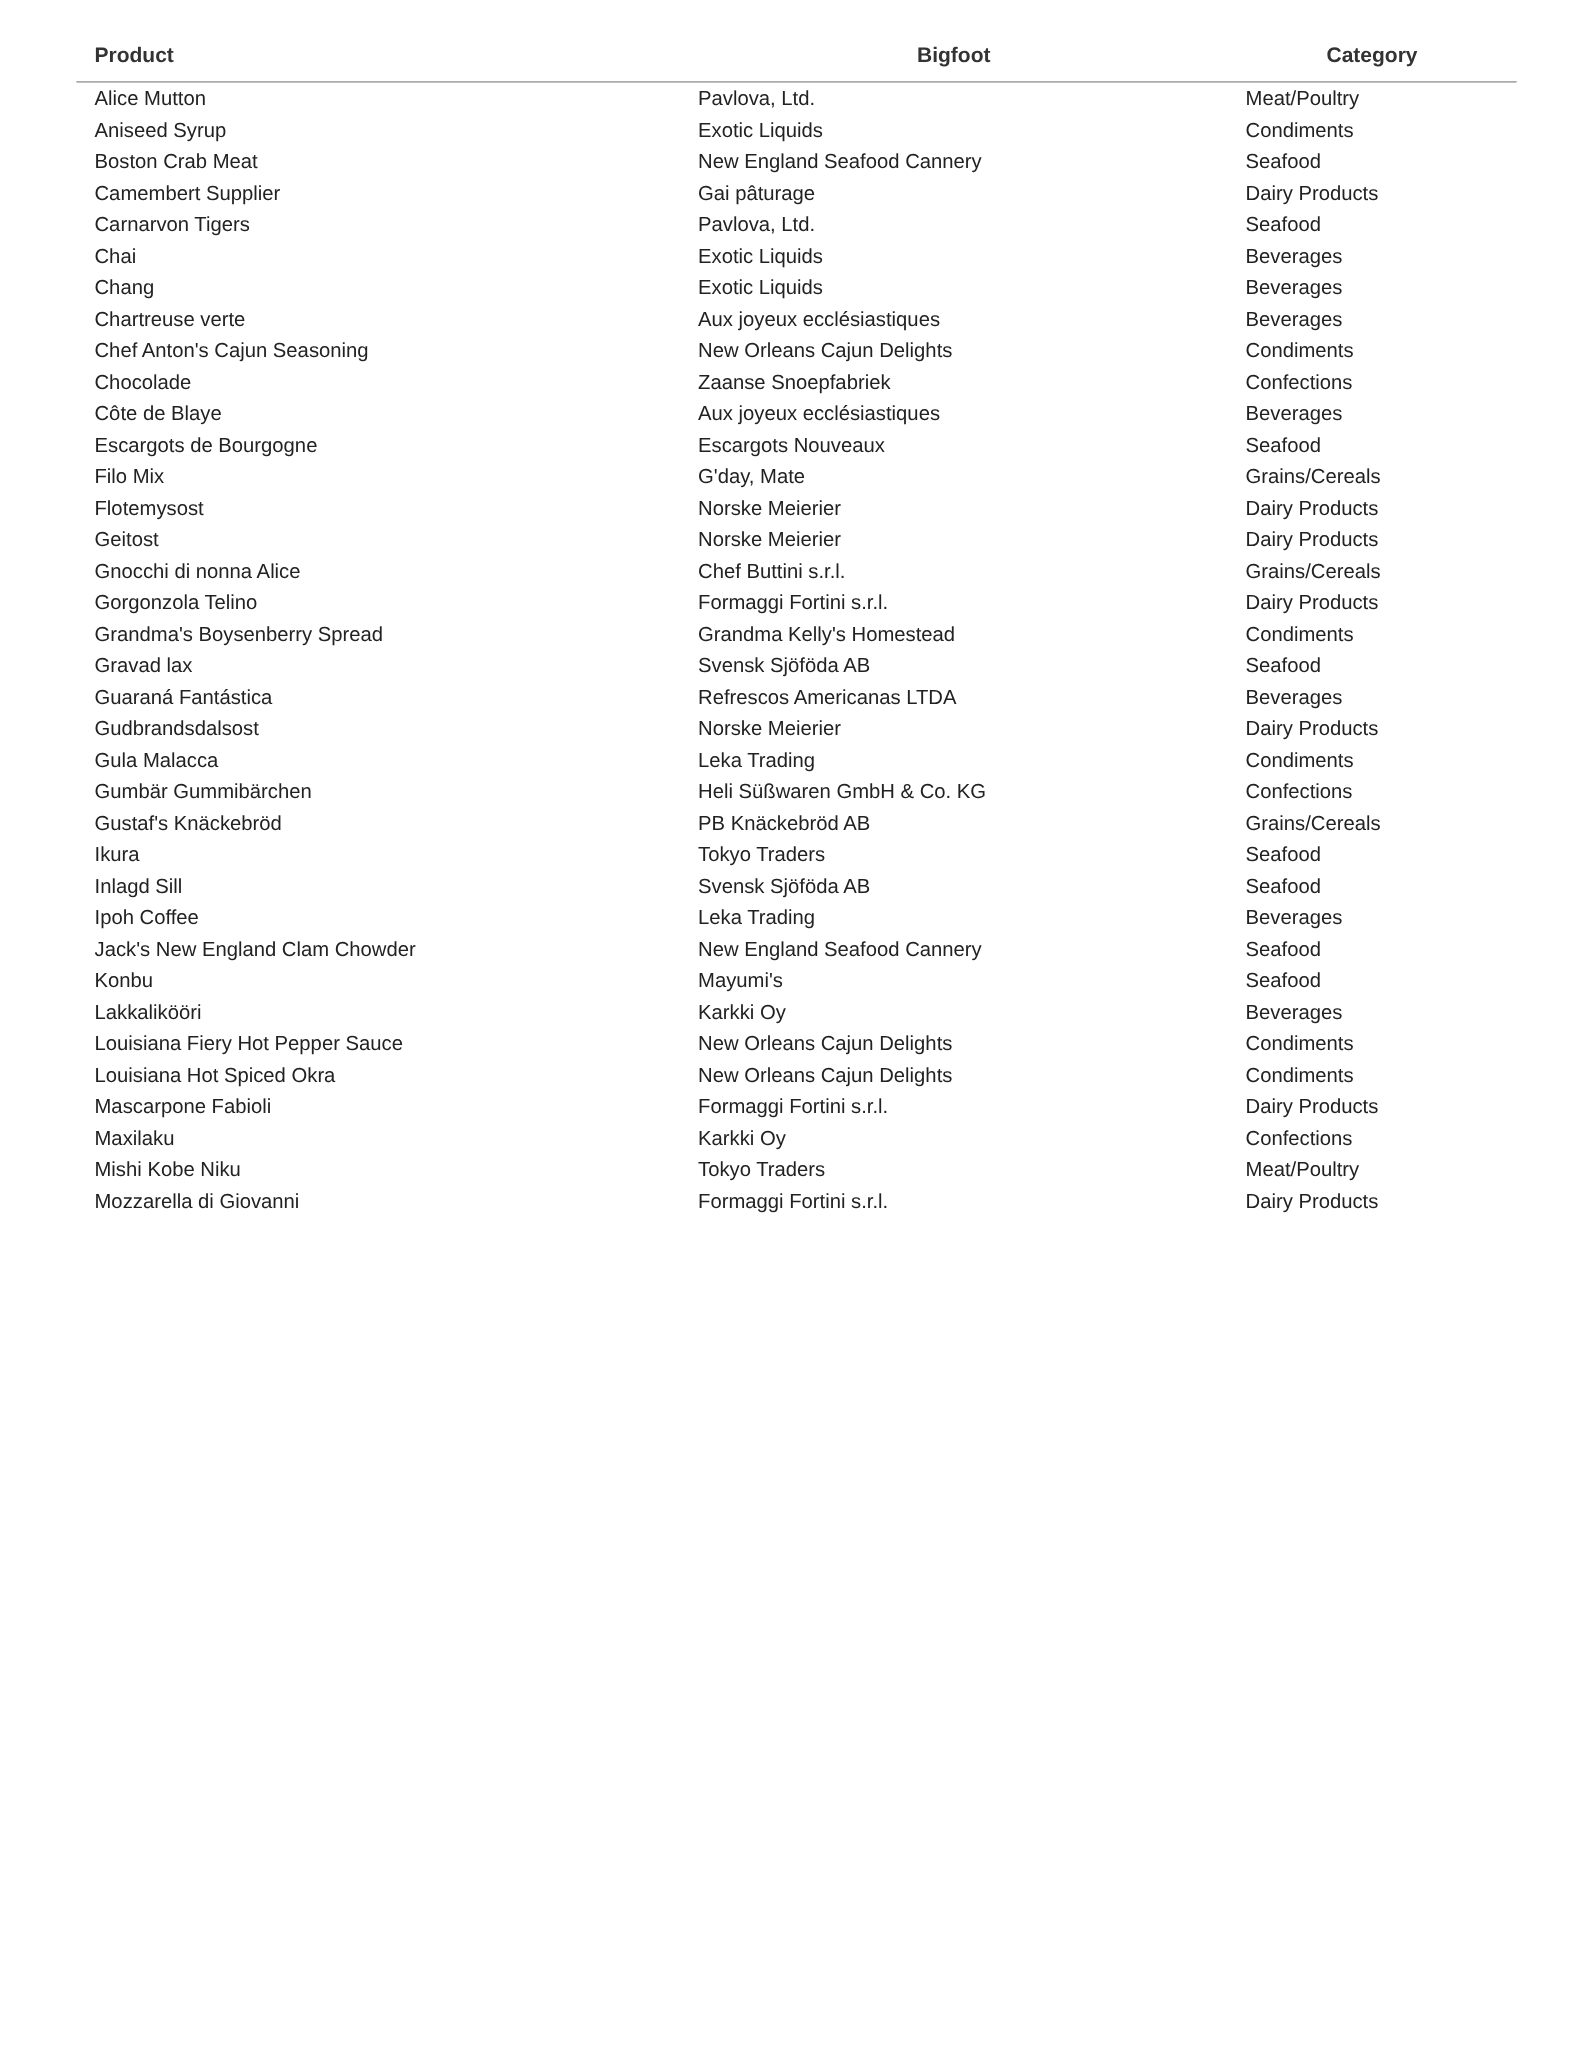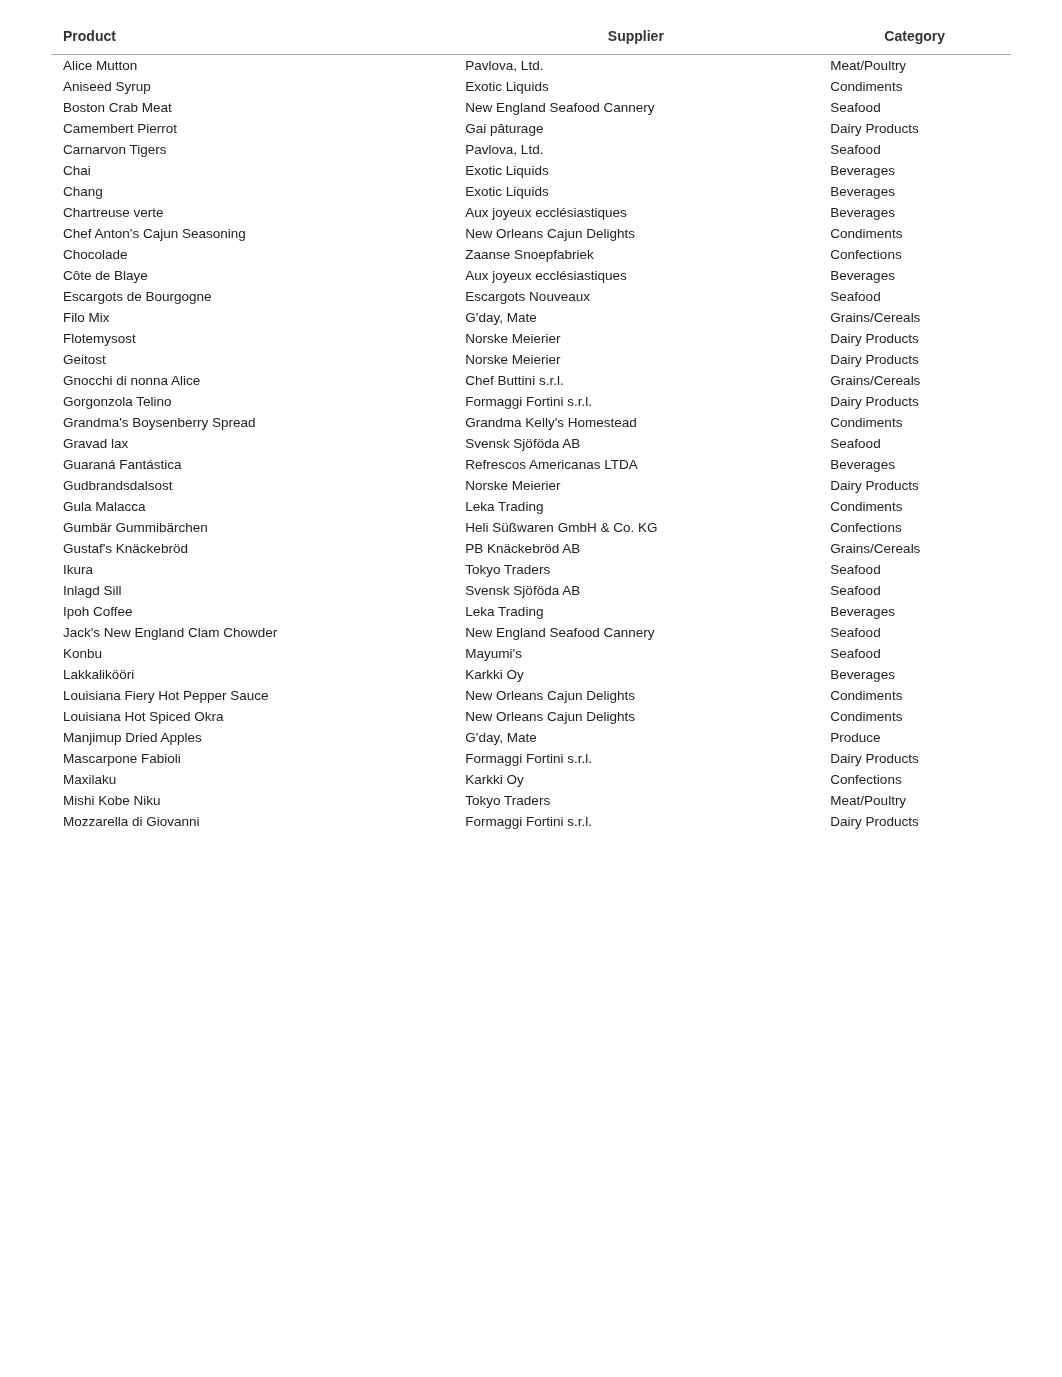--- a/index.html
+++ b/index.html
@@ -52,42 +52,42 @@
     }
   </style>
 </head>
 <body>
 
 <div class="table-container">
   <table>
     <thead>
       <tr>
         <th>Product</th>
-        <th>Supplier</th>
+        <th>Bigfoot</th>
         <th>Category</th>
       </tr>
     </thead>
     <tbody id="table-body">
     <tr>
           <td>Alice Mutton</td>
           <td>Pavlova, Ltd.</td>
           <td>Meat/Poultry</td>
         </tr>
         <tr>
           <td>Aniseed Syrup</td>
           <td>Exotic Liquids</td>
           <td>Condiments</td>
         </tr>
         <tr>
           <td>Boston Crab Meat</td>
           <td>New England Seafood Cannery</td>
           <td>Seafood</td>
         </tr>
         <tr>
-          <td>Camembert Pierrot</td>
+          <td>Camembert Supplier</td>
           <td>Gai pâturage</td>
           <td>Dairy Products</td>
         </tr>
         <tr>
           <td>Carnarvon Tigers</td>
           <td>Pavlova, Ltd.</td>
           <td>Seafood</td>
         </tr>
         <tr>
           <td>Chai</td>
@@ -216,25 +216,20 @@
         </tr>
         <tr>
           <td>Louisiana Fiery Hot Pepper Sauce</td>
           <td>New Orleans Cajun Delights</td>
           <td>Condiments</td>
         </tr>
         <tr>
           <td>Louisiana Hot Spiced Okra</td>
           <td>New Orleans Cajun Delights</td>
           <td>Condiments</td>
-        </tr>
-        <tr>
-          <td>Manjimup Dried Apples</td>
-          <td>G'day, Mate</td>
-          <td>Produce</td>
         </tr>
         <tr>
           <td>Mascarpone Fabioli</td>
           <td>Formaggi Fortini s.r.l.</td>
           <td>Dairy Products</td>
         </tr>
         <tr>
           <td>Maxilaku</td>
           <td>Karkki Oy</td>
           <td>Confections</td>

